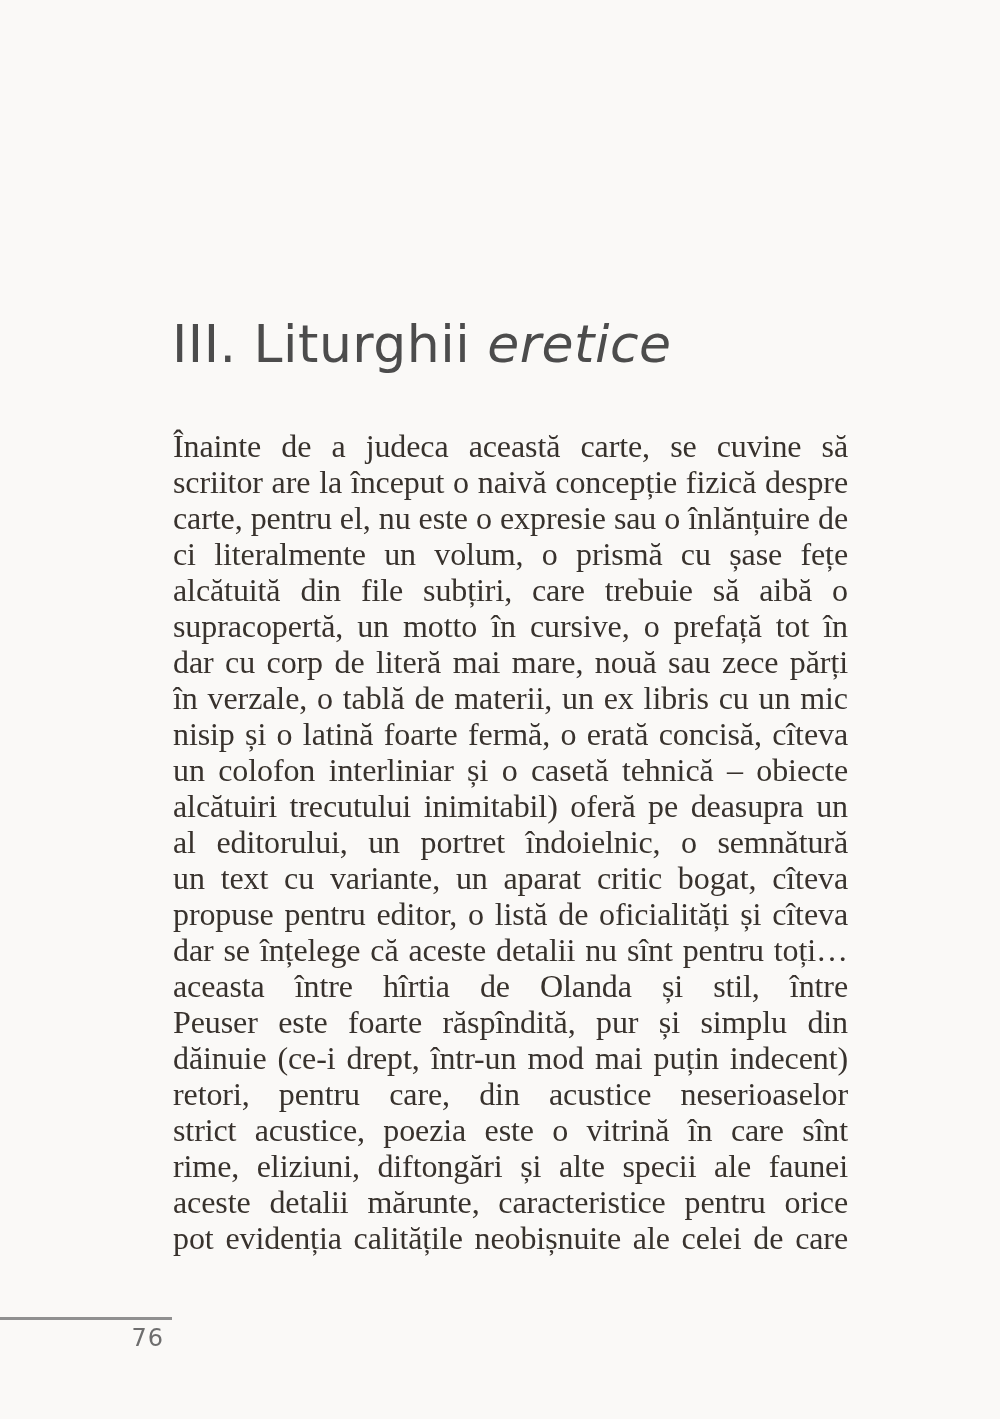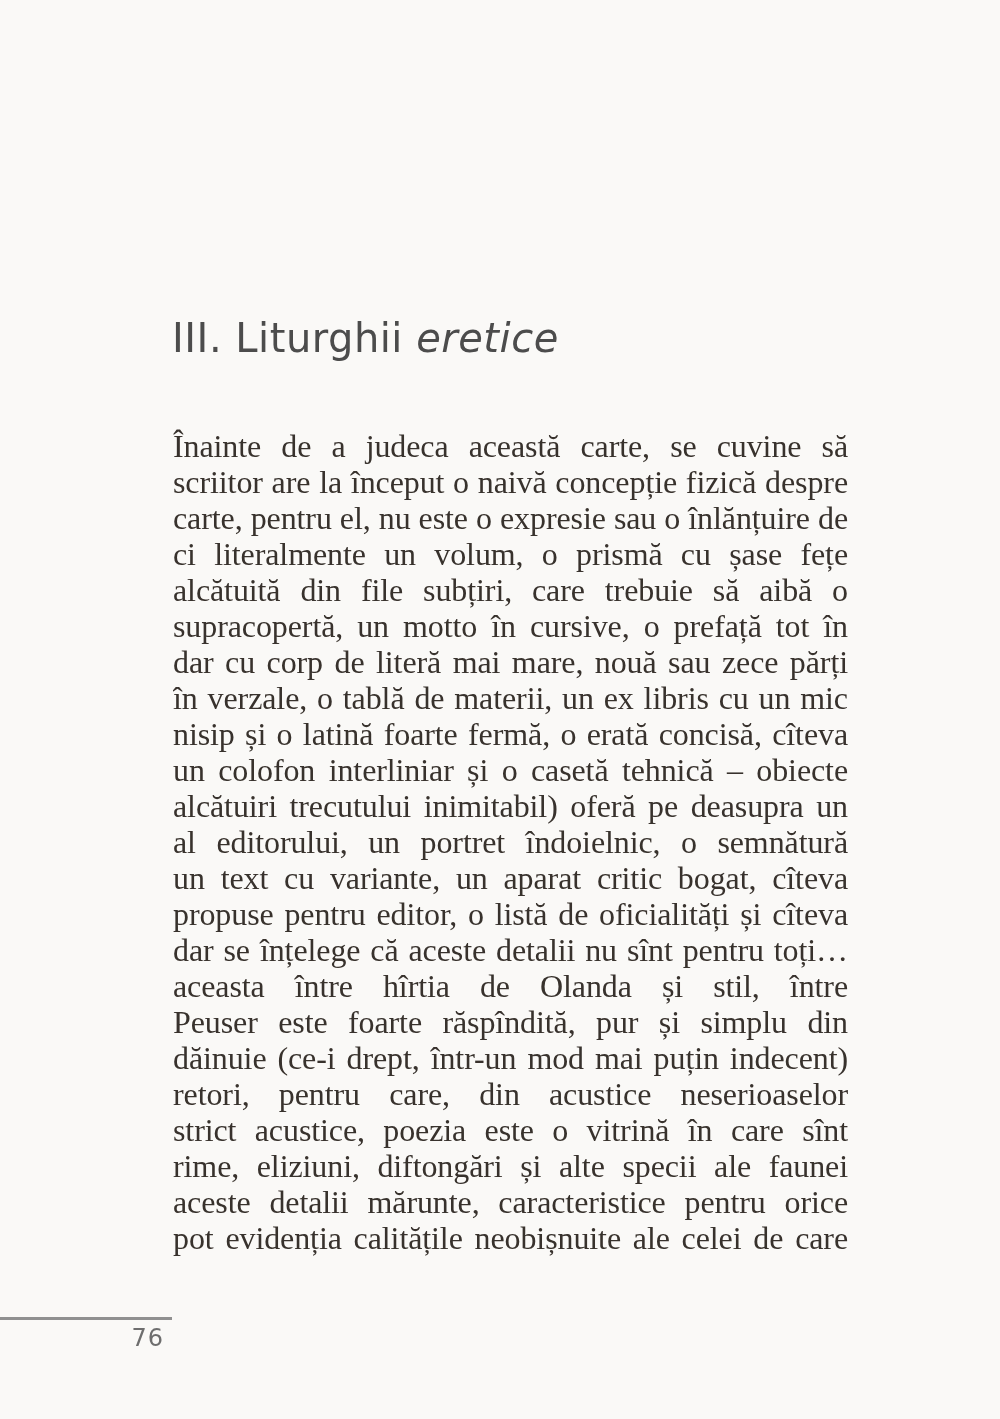--- a/index.html
+++ b/index.html
@@ -22,21 +22,21 @@
     background: var(--paper);
     overflow: hidden;
   }
   .heading {
     position: absolute;
     left: 172px;
     top: 316px;
     margin: 0;
     font-family: "DejaVu Sans", sans-serif;
     font-weight: 400;
-    font-size: 40px;
+    font-size: 52px;
     line-height: 1.1;
     letter-spacing: 0.5px;
     color: var(--heading-ink);
     white-space: nowrap;
   }
   .heading .em { font-style: italic; }
   .body-text {
     position: absolute;
     left: 173px;
     top: 428px;

